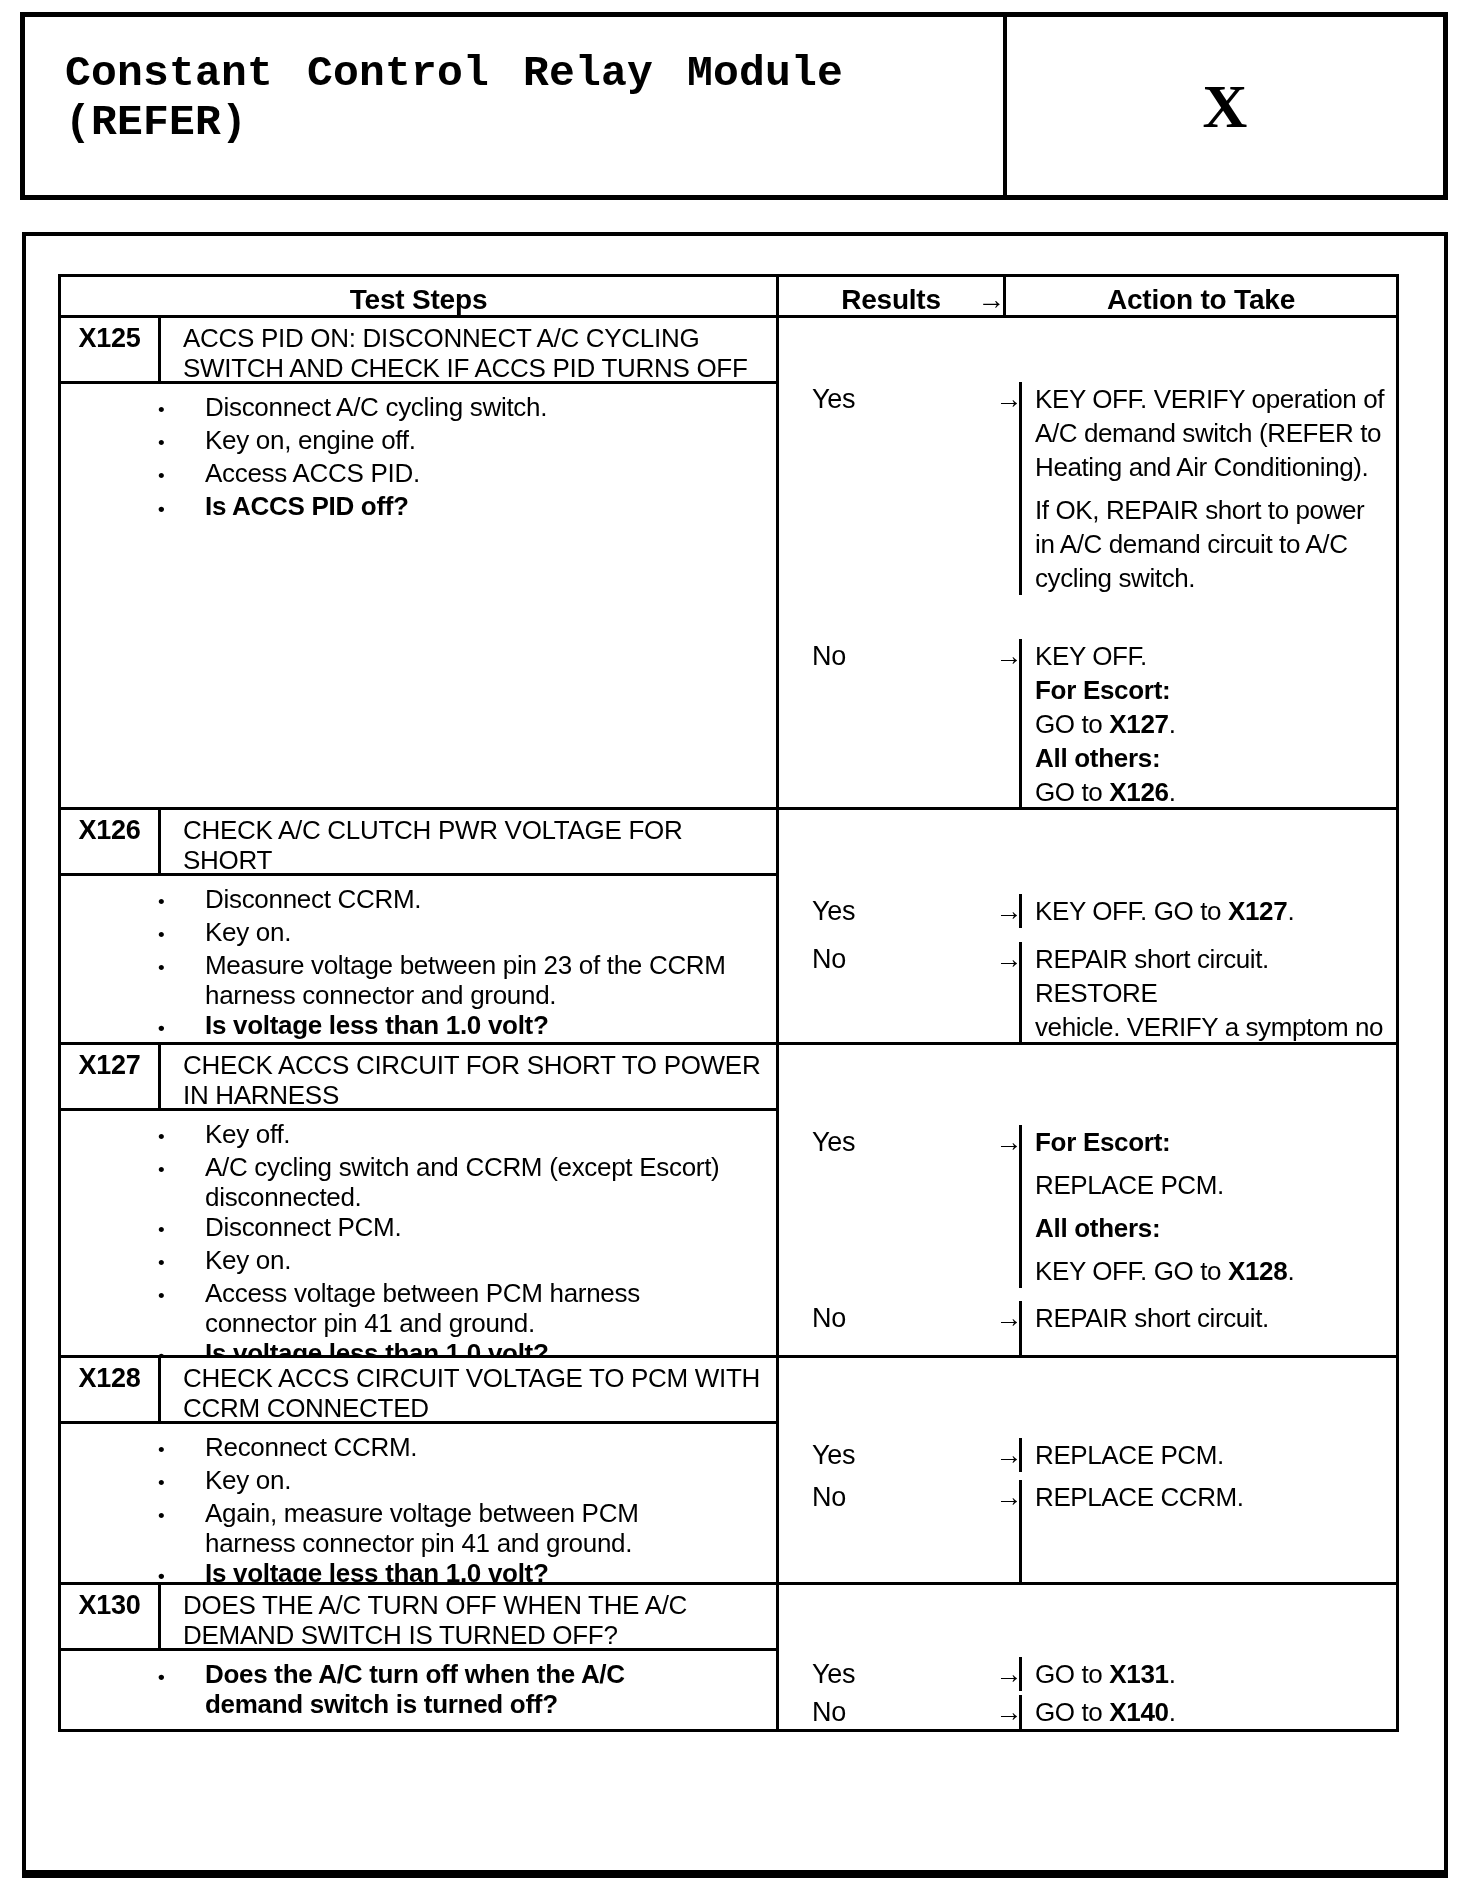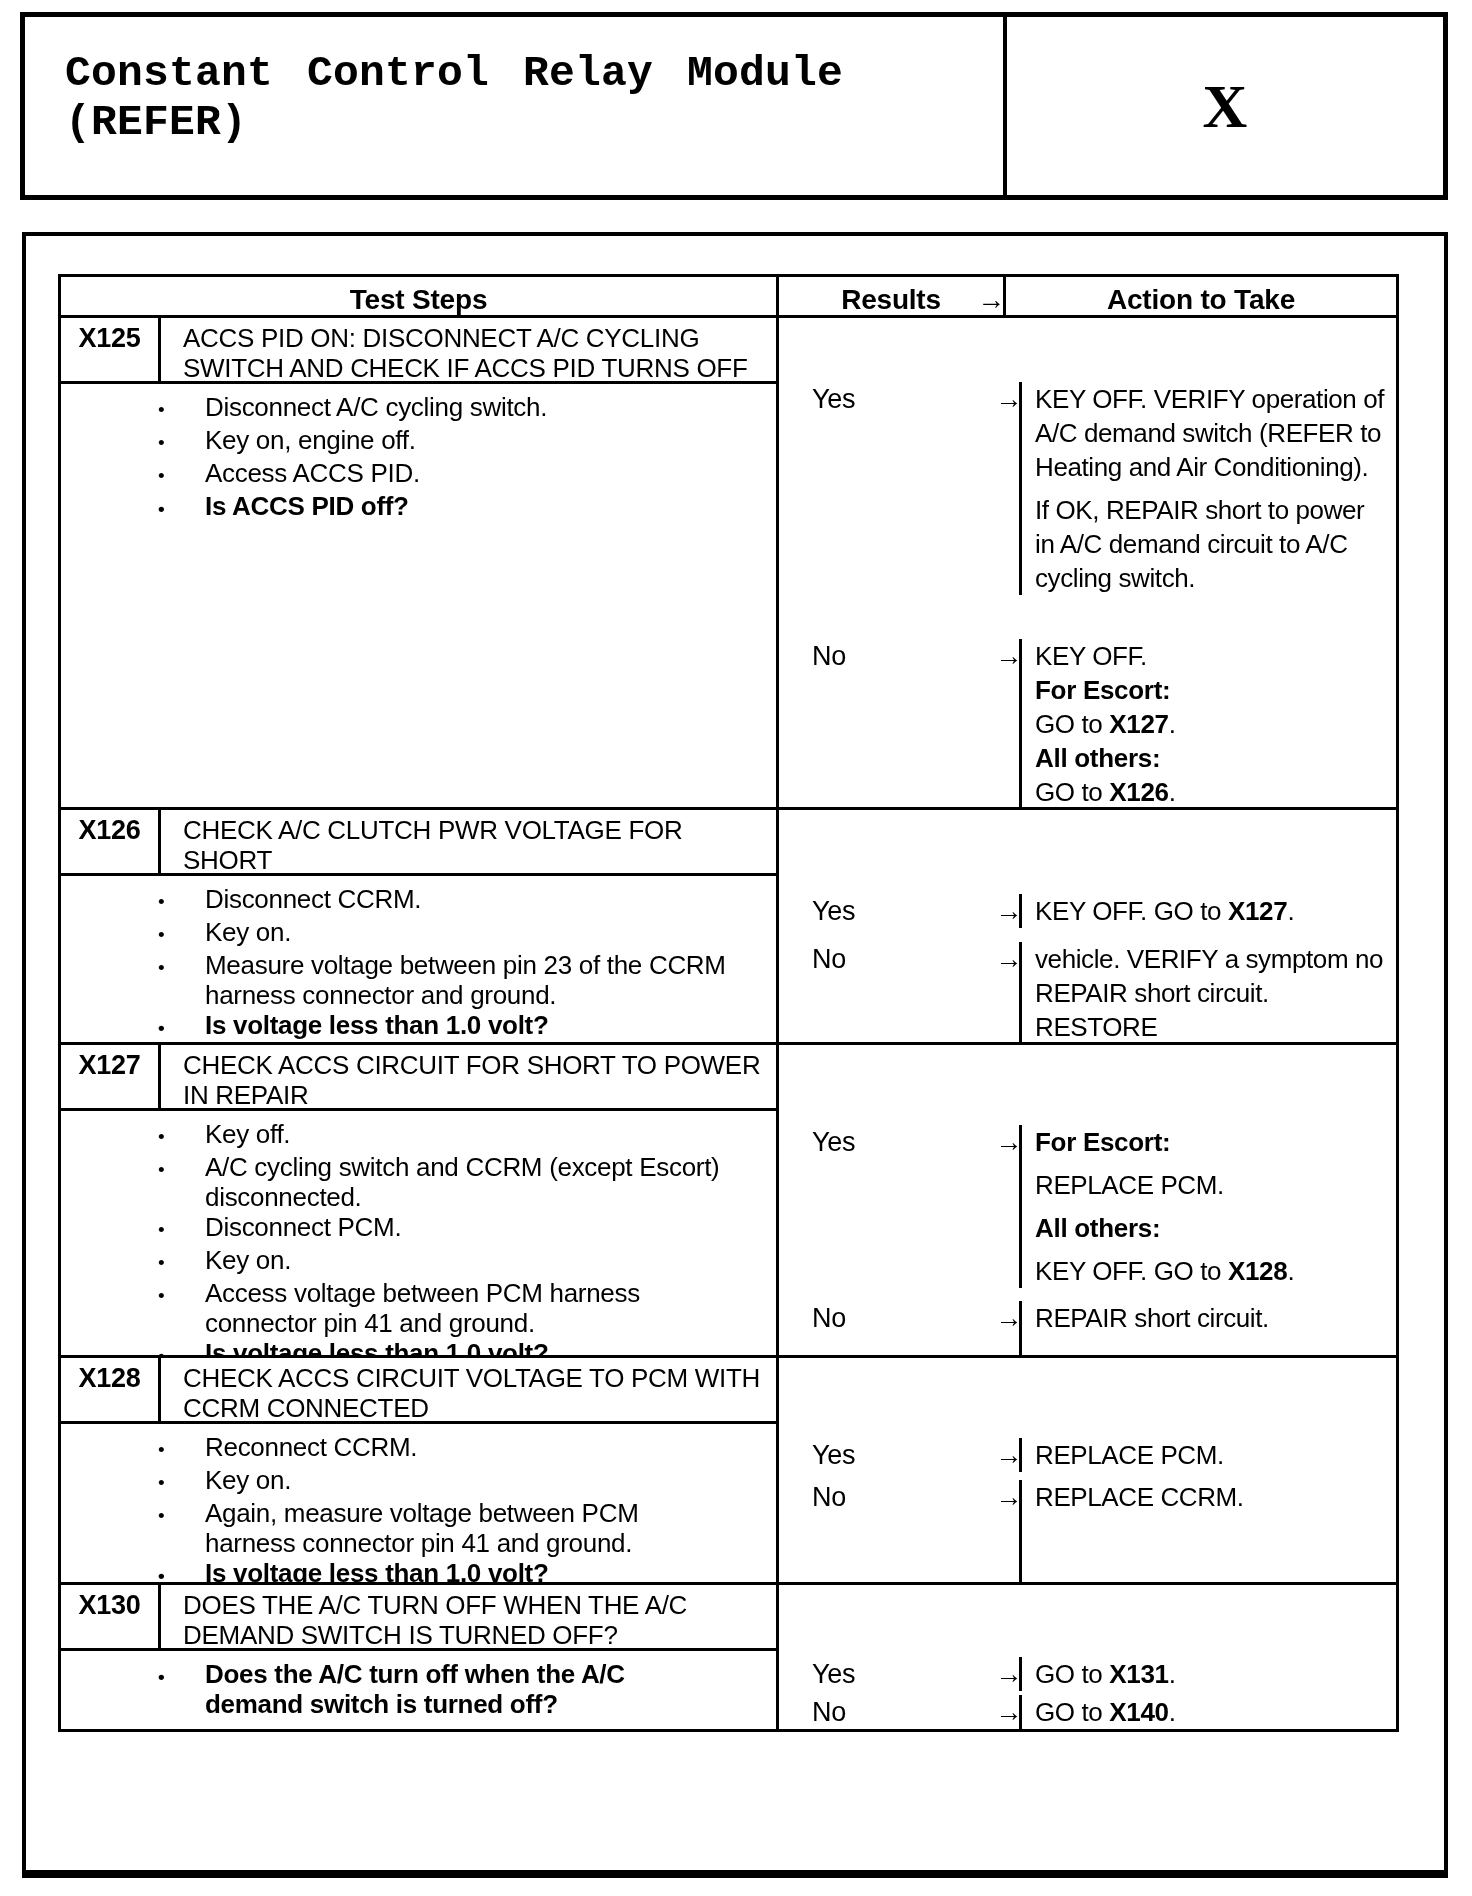--- a/index.html
+++ b/index.html
@@ -195,38 +195,38 @@
           <div class="col23">
             <div class="rrow" style="margin-top: 84px;">
               <div class="rescell"><span class="reslabel">Yes</span><span class="res-arrow">→</span></div>
               <div class="actcell">
                 <div class="aline"><span>KEY OFF. GO to </span><b>X127</b><span>.</span></div>
               </div>
             </div>
             <div class="rrow" style="margin-top: 14px;">
               <div class="rescell"><span class="reslabel">No</span><span class="res-arrow">→</span></div>
               <div class="actcell">
+                <div class="aline"><span>REPAIR short circuit. RESTORE</span></div>
                 <div class="aline"><span>vehicle. VERIFY a symptom no</span></div>
-                <div class="aline"><span>REPAIR short circuit. RESTORE</span></div>
                 <div class="aline"><span>longer exists.</span></div>
               </div>
             </div>
             <div class="rrow filler">
               <div class="rescell"></div>
               <div class="actcell"></div>
             </div>
           </div>
         </div>
         <div class="section" style="height: 313px;">
           <div class="col1">
             <div class="headrow">
               <div class="xcell">X127</div>
               <div class="htext">
                 <div class="hline">CHECK ACCS CIRCUIT FOR SHORT TO POWER</div>
-                <div class="hline">IN REPAIR</div>
+                <div class="hline">IN HARNESS</div>
               </div>
             </div>
             <div class="bullets">
               <div class="bullet">
                 <span class="dot">•</span>
                 <div class="btext">
                   <div class="bline">Key off.</div>
                 </div>
               </div>
               <div class="bullet">

